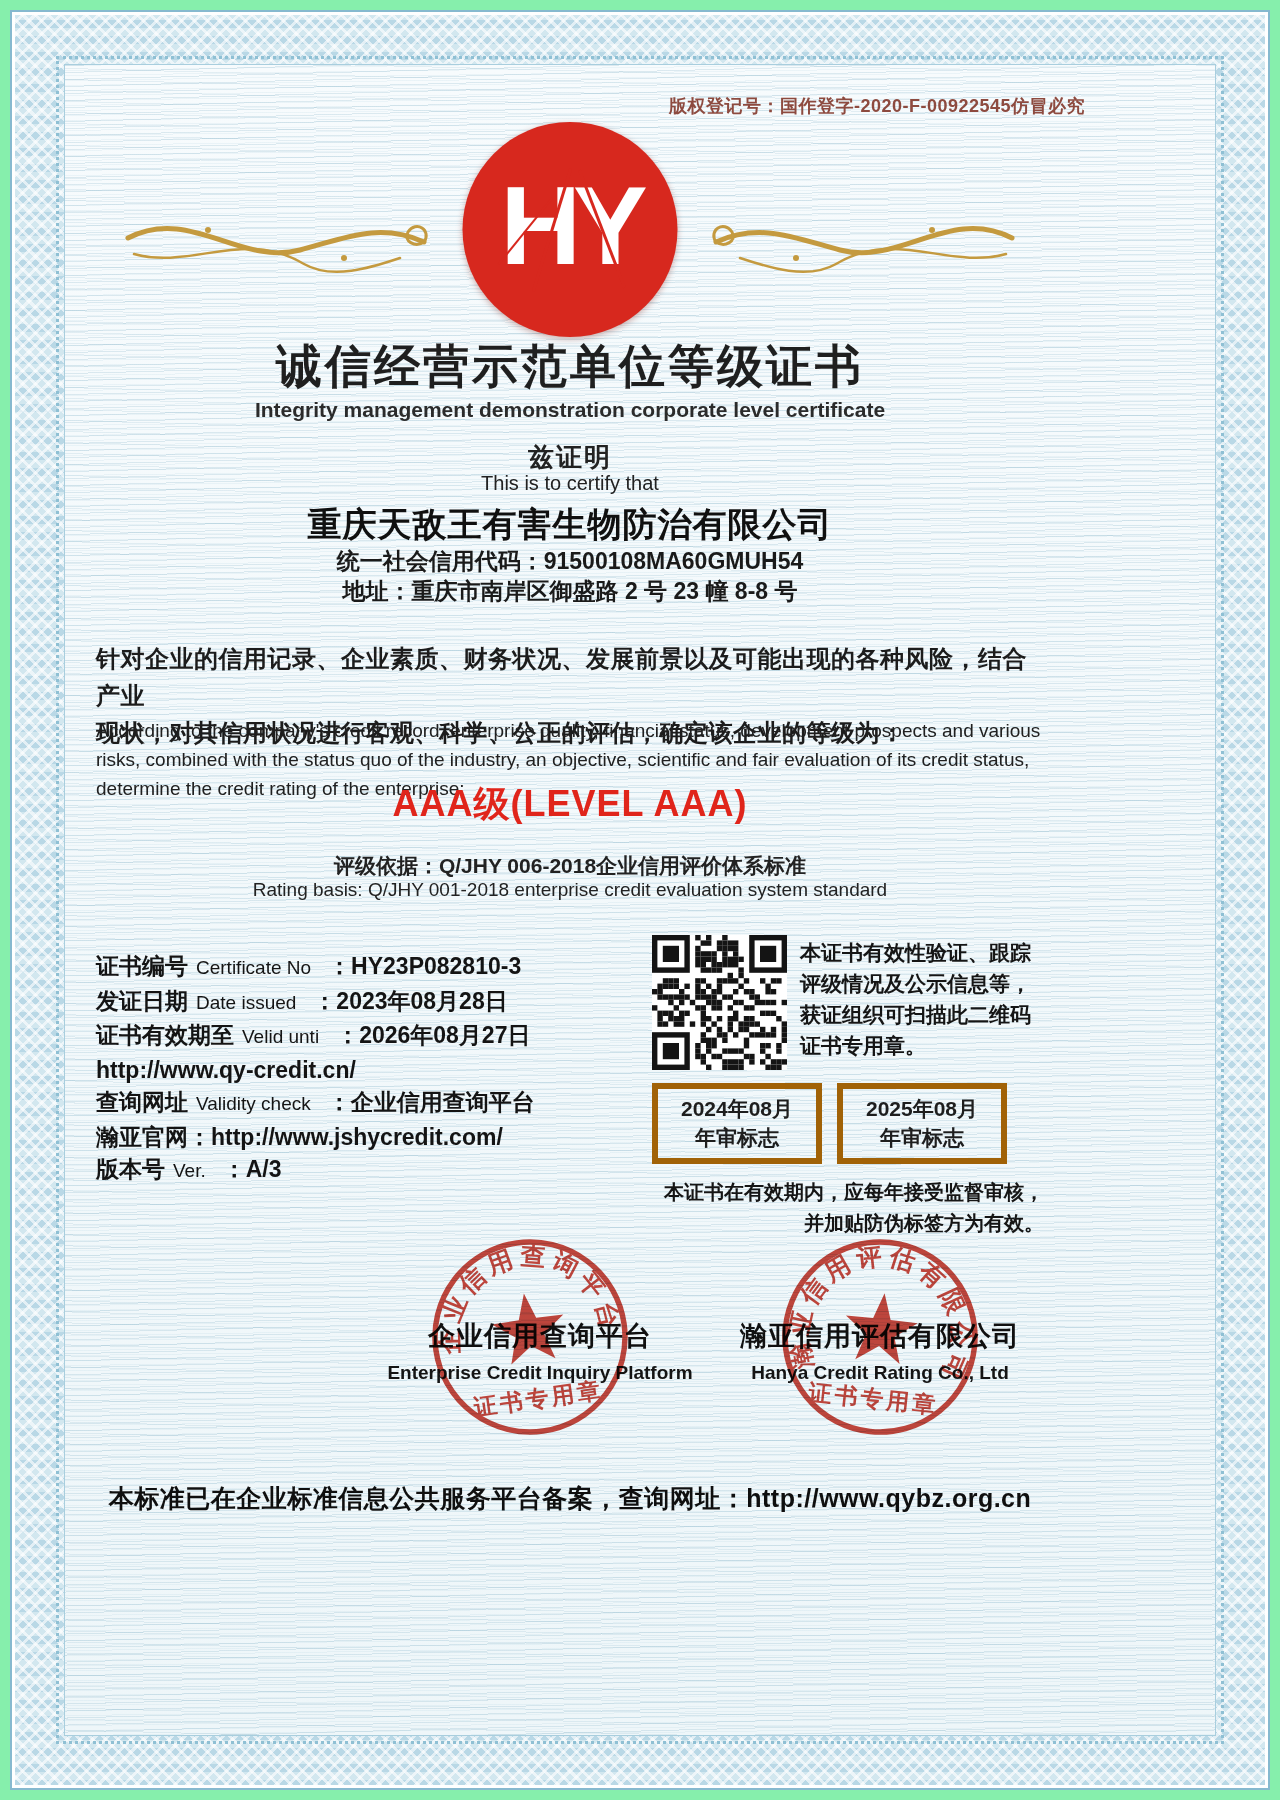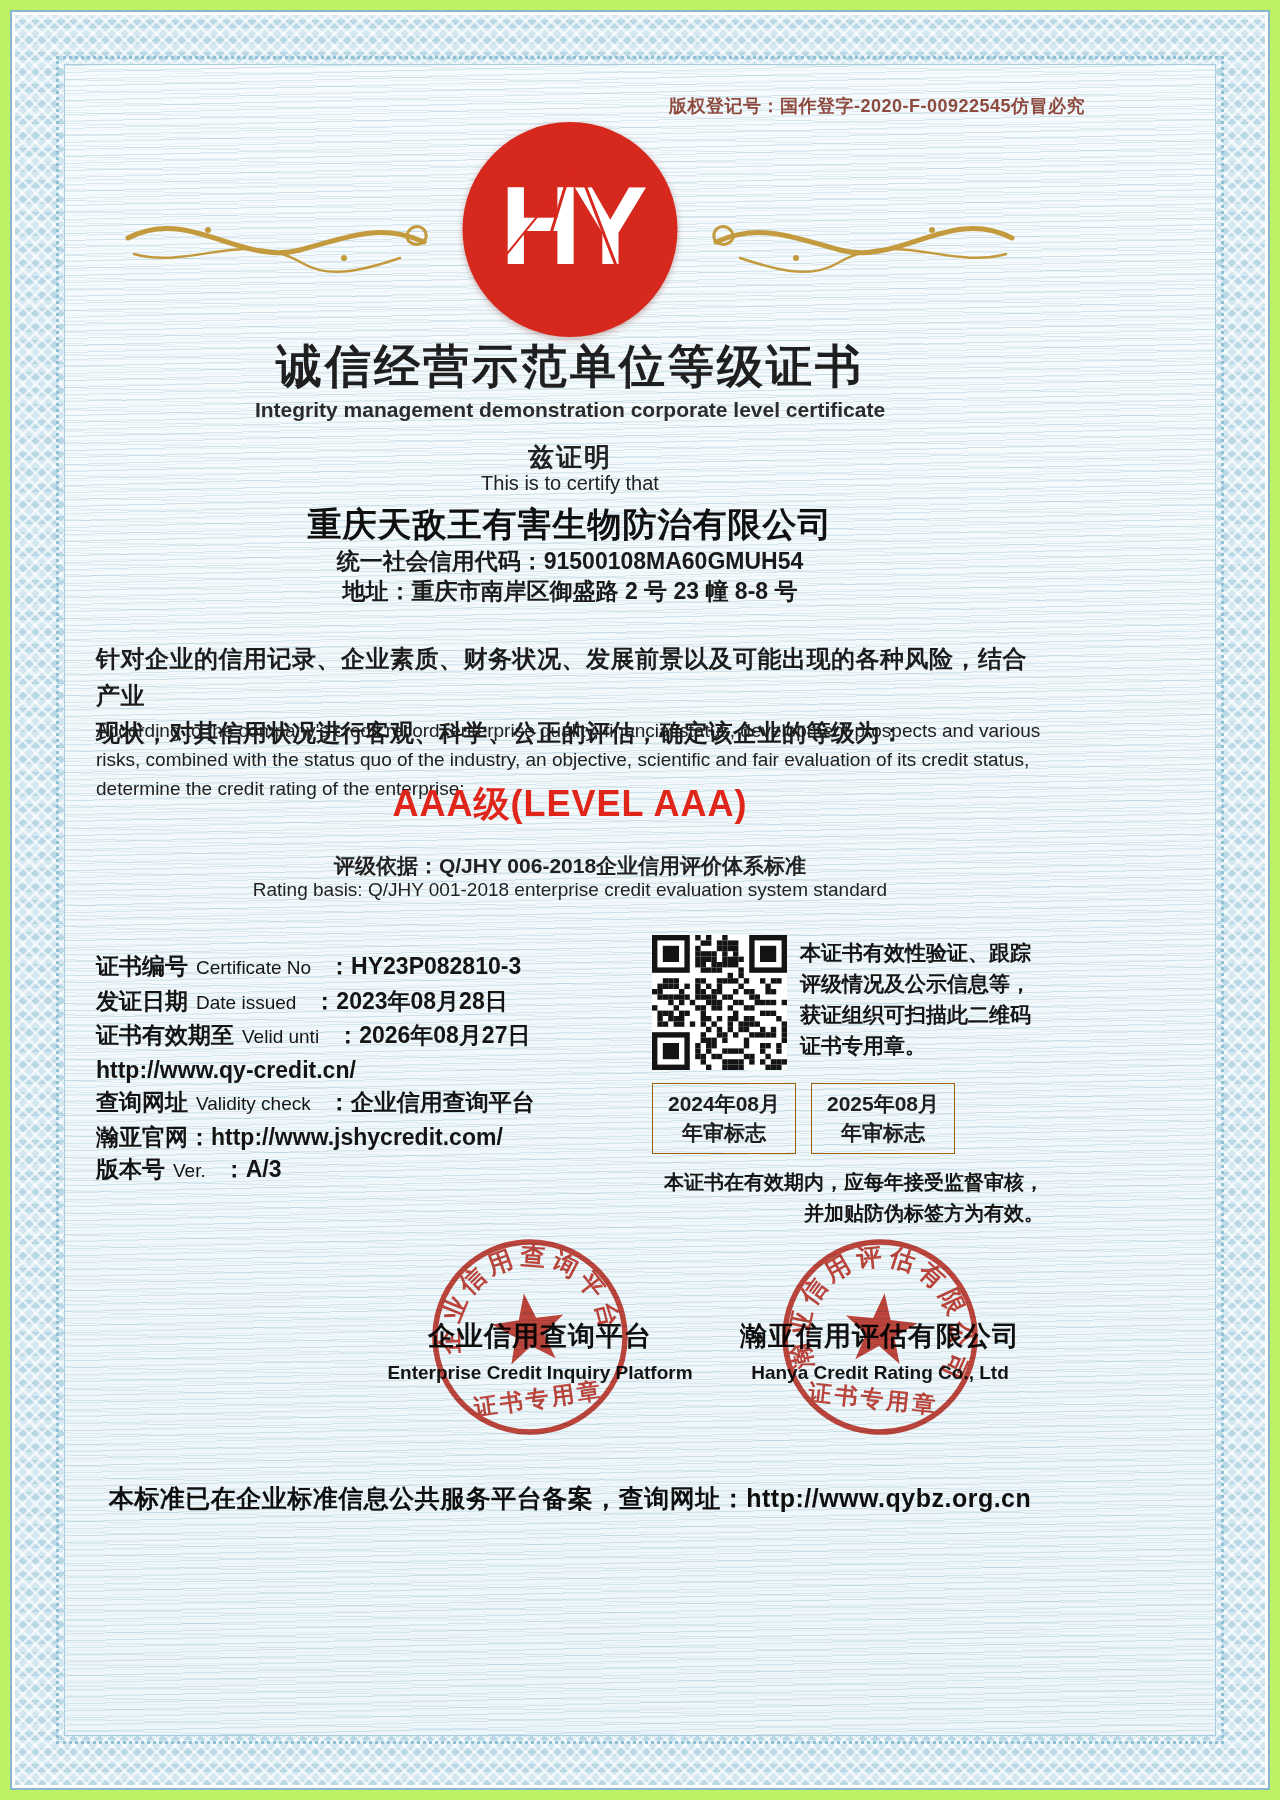--- a/index.html
+++ b/index.html
@@ -1,19 +1,19 @@
 <!DOCTYPE html>
 <html><head>
 <meta charset="utf-8">
 <style>
   * { margin:0; padding:0; box-sizing:border-box; }
   html,body { width:1280px; background:#fff; }
   body { font-family:"Liberation Sans","DejaVu Sans",sans-serif; color:#1e1e1e; }
 
-  .certificate { position:relative; width:1280px; height:1800px; overflow:hidden; background:#bef264; }
+  .certificate { position:relative; width:1280px; height:1800px; overflow:hidden; background:#86efac; }
 
   
   .band {
     position:absolute; inset:10px;
     background:
       repeating-linear-gradient(45deg, rgba(255,255,255,.6) 0 3px, rgba(0,0,0,0) 3px 9px),
       repeating-linear-gradient(-45deg, rgba(255,255,255,.6) 0 3px, rgba(0,0,0,0) 3px 9px),
       repeating-linear-gradient(0deg, #b9d8e6 0 8px, #d2e7ef 8px 16px);
     border:2px solid #86b9cf;
     box-shadow: inset 0 0 0 3px #ffffff;
@@ -63,21 +63,21 @@
   .details { position:absolute; top:950px; left:96px; width:565px; }
   .d-line { line-height:32.5px; font-size:23px; font-weight:700; color:#141414; white-space:nowrap; }
   .d-en { font-size:19px; font-weight:500; margin-left:8px; margin-right:17px; }
   .d-colon { font-weight:700; }
 
   .qr-section { position:absolute; top:935px; left:652px; width:392px; }
   .qr-row { display:flex; gap:13px; align-items:flex-start; }
   .qr-code { width:135px; height:135px; background:#fff; flex:0 0 135px; }
   .qr-text { font-size:21px; font-weight:700; line-height:31px; color:#151515; padding-top:2px; }
   .review-row { display:flex; gap:15px; margin-top:13px; }
-  .review-box { width:144px; border:1px solid #a16207; text-align:center; padding:5px 0 6px; }
+  .review-box { width:170px; border:6px solid #a16207; text-align:center; padding:5px 0 6px; }
   .review-box .m { font-size:21px; font-weight:700; line-height:29px; }
   .review-box .l { font-size:21px; font-weight:700; line-height:29px; }
   .qr-note { margin-top:13px; text-align:right; font-size:20px; font-weight:700; line-height:31px; color:#151515; }
 
   .seal-area { position:absolute; top:1235px; left:90px; width:960px; height:235px; }
   .stamp-caption { position:absolute; width:360px; text-align:center; top:83px; }
   .cap-left { left:270px; }
   .cap-right { left:610px; }
   .cap-zh { font-size:27px; font-weight:800; color:#101010; letter-spacing:1px; }
   .cap-en { font-size:19px; font-weight:600; color:#141414; margin-top:8px; }

